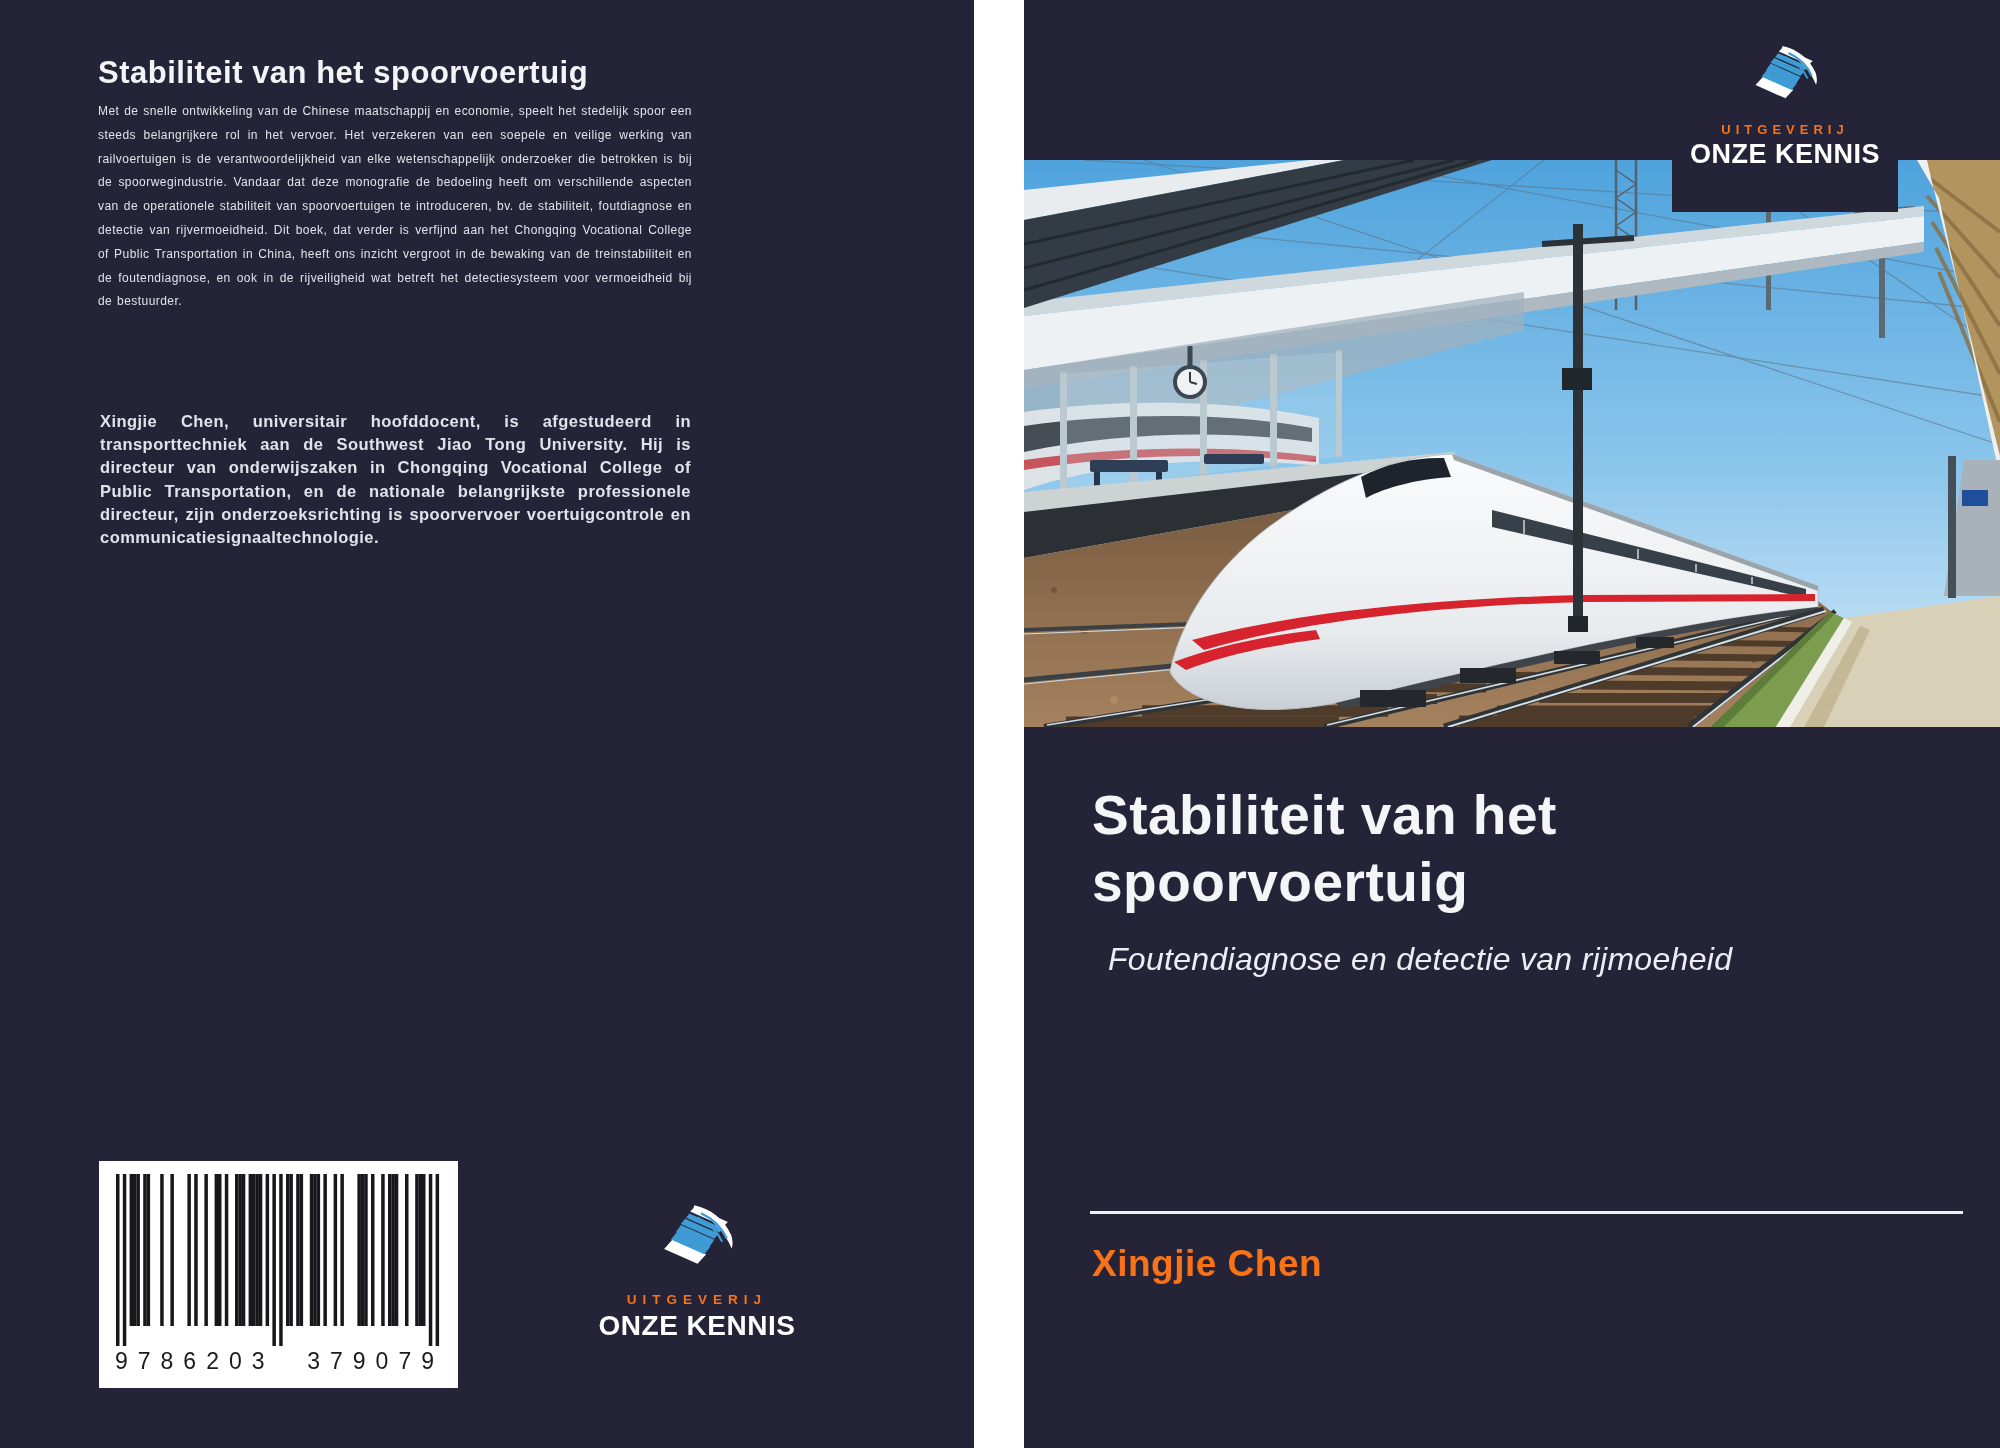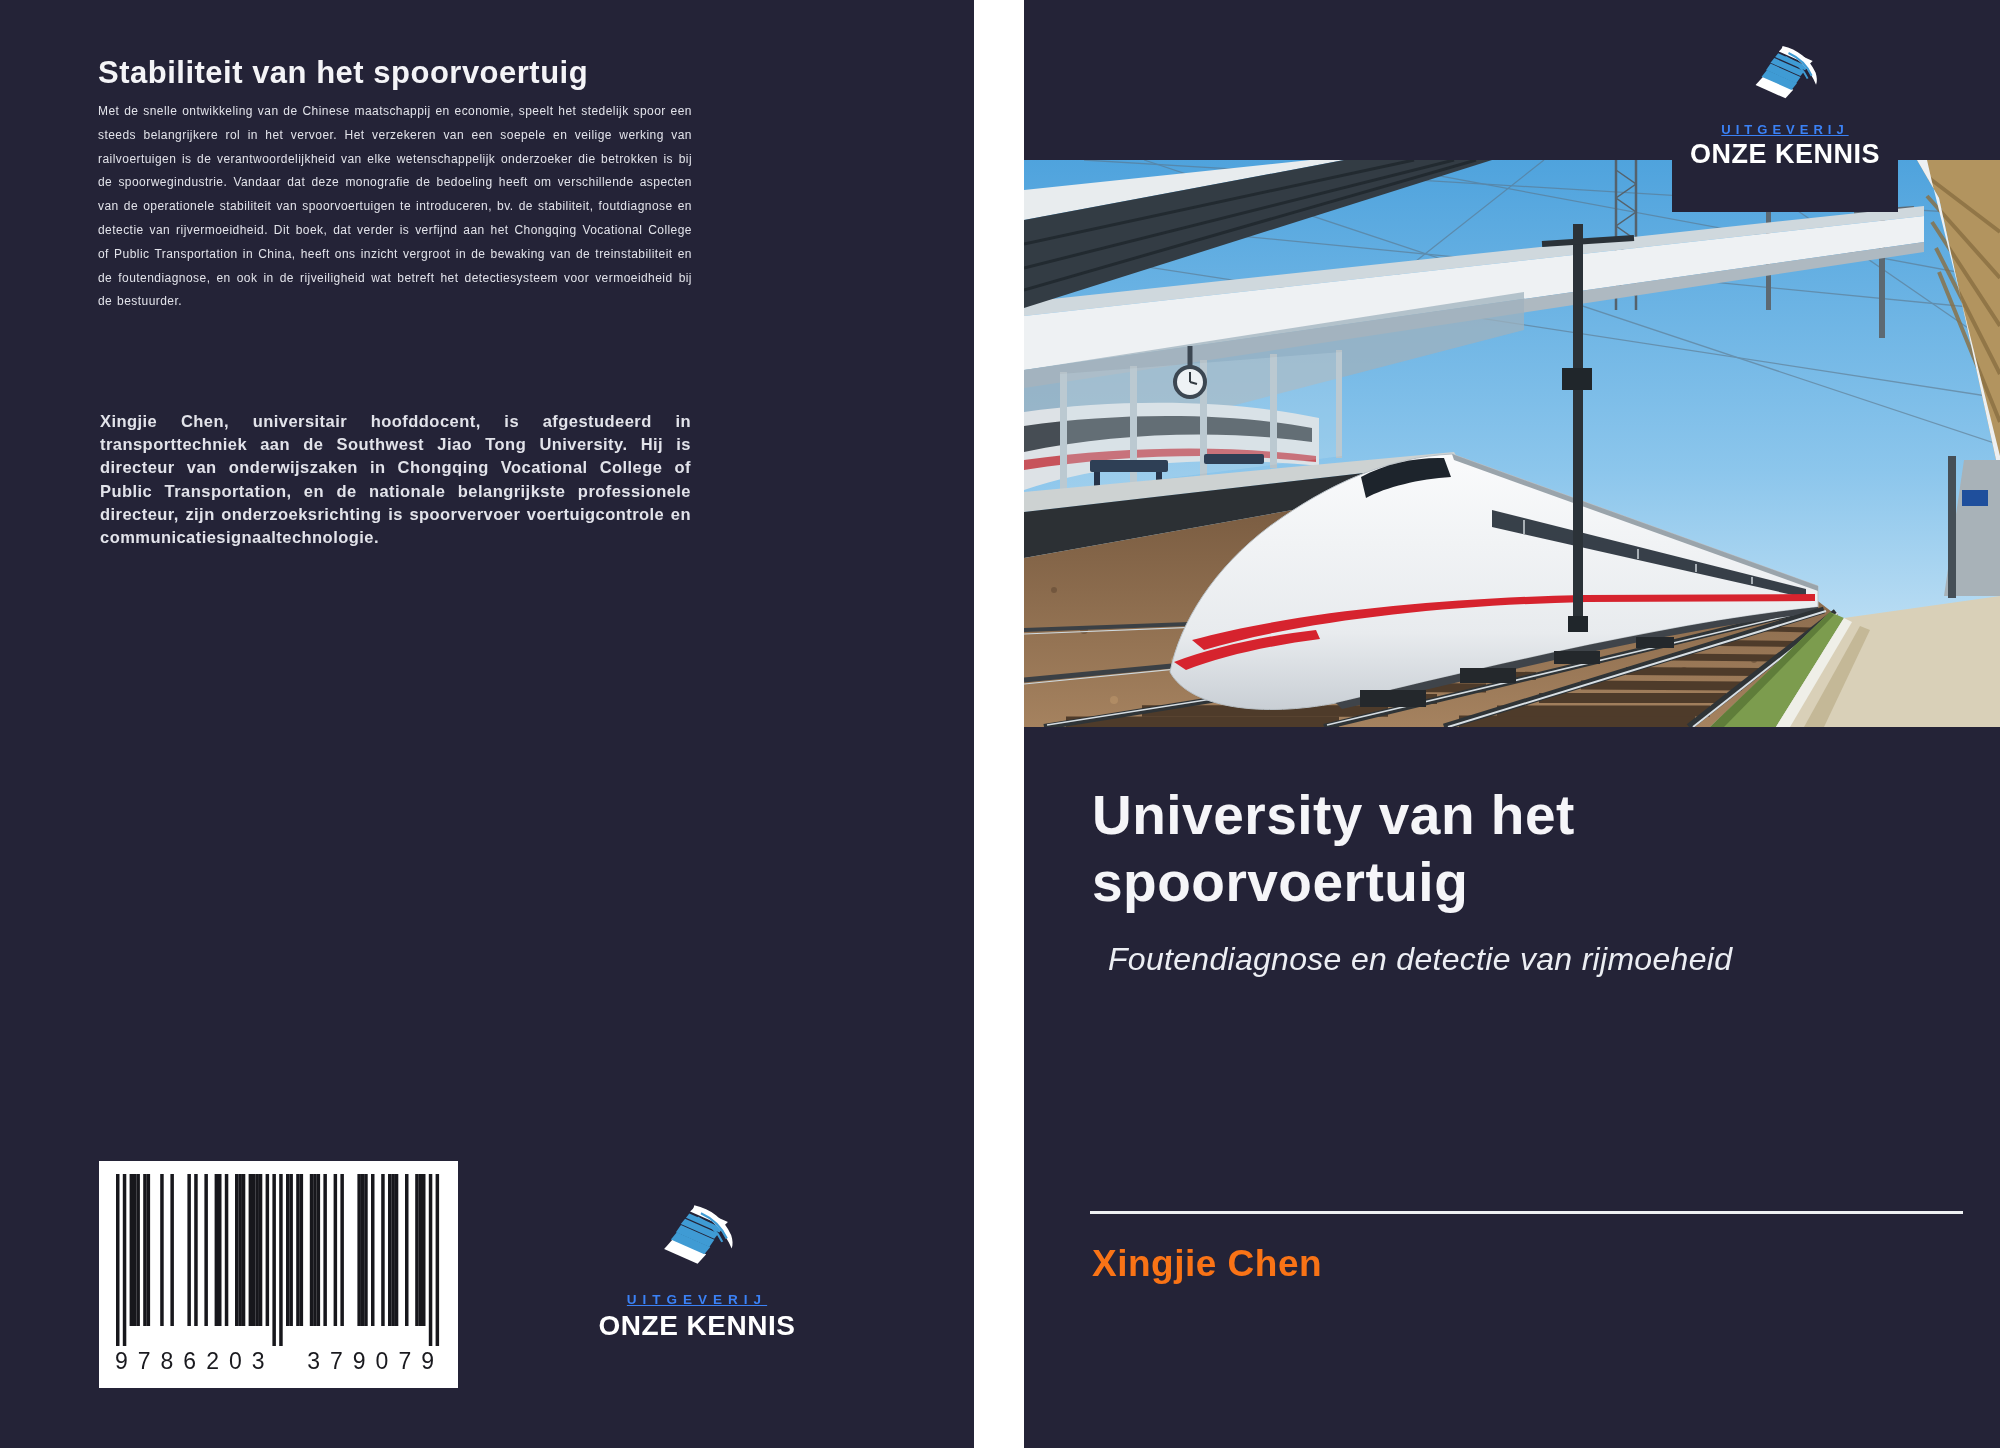--- a/index.html
+++ b/index.html
@@ -35,22 +35,22 @@
     position:absolute;left:16px;right:14px;bottom:13px;
     display:flex;justify-content:space-between;
     font-size:23px;color:#1a1a1f;gap:15px;
   }
   .bc-digits span{letter-spacing:10px;white-space:nowrap;}
 
   
   .pub-block{text-align:center;}
   .pub-back{position:absolute;left:537px;top:1186px;width:320px;}
   .pub-top{
-    font-size:13.5px;letter-spacing:6px;color:#3b82f6;font-weight:bold;
-    margin-top:12px;white-space:nowrap;text-decoration:underline;
+    font-size:13.5px;letter-spacing:6px;color:#f97316;font-weight:bold;
+    margin-top:12px;white-space:nowrap;
   }
   .pub-bottom{
     font-size:28px;font-weight:bold;color:#ffffff;letter-spacing:.5px;
     margin-top:3px;white-space:nowrap;
   }
   .pub-back .book-svg{width:96px;height:90px;}
 
   
   .spine{position:absolute;left:974px;top:0;width:50px;height:1448px;background:#ffffff;}
 
@@ -352,17 +352,17 @@
   </div>
 
   <div class="pub-block front-logo">
     <svg class="book-svg">
         <use href="#book-logo"></use>
       </svg>
     <div class="pub-top">UITGEVERIJ</div>
     <div class="pub-bottom">ONZE KENNIS</div>
   </div>
 
-  <h2 class="front-title"><span>University van het</span><br><span>spoorvoertuig</span></h2>
+  <h2 class="front-title"><span>Stabiliteit van het</span><br><span>spoorvoertuig</span></h2>
   <p class="front-sub">Foutendiagnose en detectie van rijmoeheid</p>
   <div class="author-rule"></div>
   <div class="front-author">Xingjie Chen</div>
 </section>
 
 </body></html>

